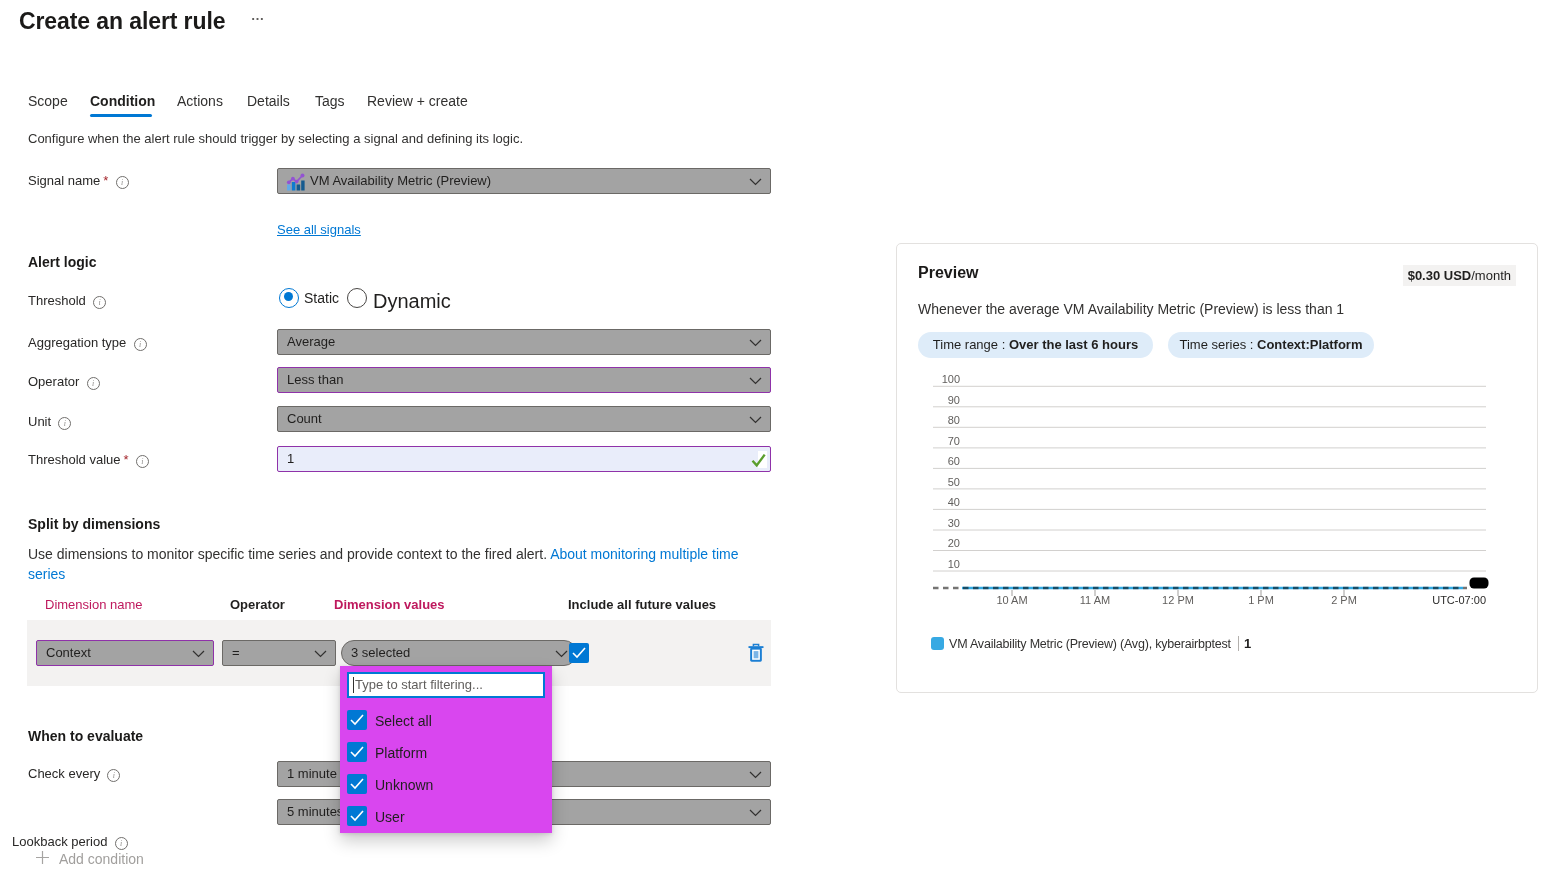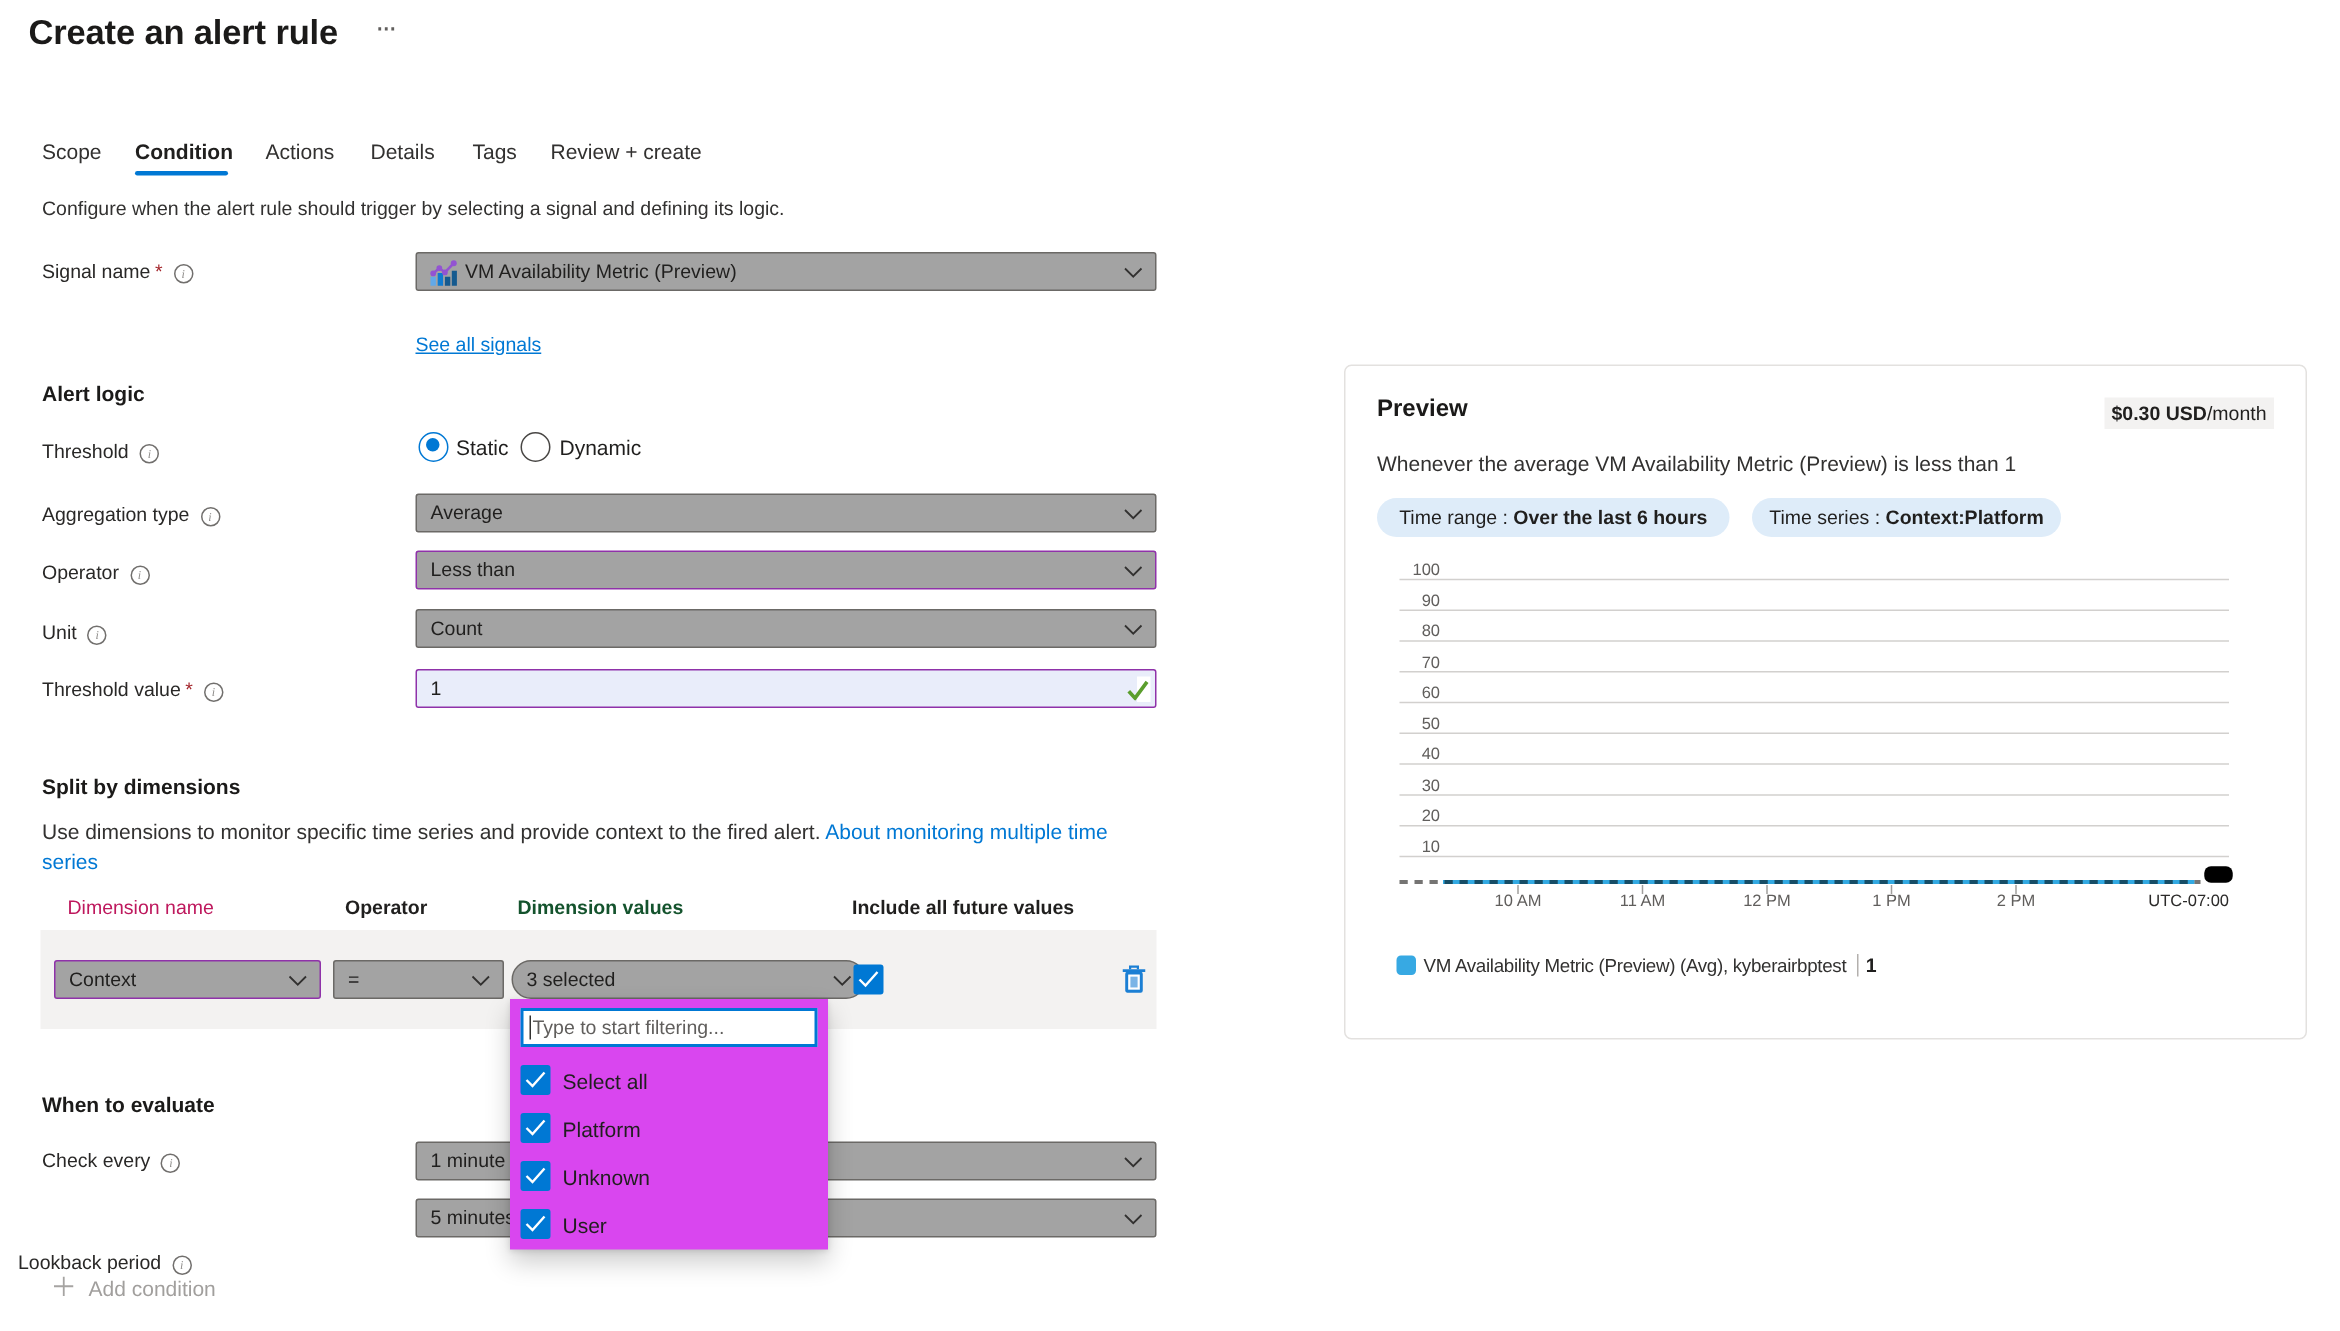--- a/index.html
+++ b/index.html
@@ -59,21 +59,21 @@
   <div class="abs" style="left:277px;top:222px;font-size:13px;"><a class="link" style="text-decoration:underline;">See all signals</a></div>
 
   <div class="h2" style="left:28px;top:254px;">Alert logic</div>
 
   <div class="lblrow" style="left:28px;top:293px;">Threshold&nbsp;&nbsp;<span class="info">i</span></div>
 
   <div class="abs" style="left:279px;top:288px;width:18px;height:18px;border:1px solid #0078d4;border-radius:50%;"></div>
   <div class="abs" style="left:284px;top:292px;width:9px;height:9px;background:#0078d4;border-radius:50%;"></div>
   <div class="abs" style="left:304px;top:290px;font-size:14px;color:#201f1e;">Static</div>
   <div class="abs" style="left:347px;top:288px;width:18px;height:18px;border:1px solid #484644;border-radius:50%;"></div>
-  <div class="abs" style="left:373px;top:290px;font-size:14px;color:#201f1e;">Dynamic</div>
+  <div class="abs" style="left:373px;top:290px;font-size:20px;color:#201f1e;">Dynamic</div>
 
   <div class="lblrow" style="left:28px;top:335px;">Aggregation type&nbsp;&nbsp;<span class="info">i</span></div>
   <div class="sel" style="left:277px;top:329px;width:494px;">Average
     <svg class="chev" width="13" height="8" viewBox="0 0 13 8">
         <path d="M1 1l5.5 5.5L12 1" fill="none" stroke="#323130" stroke-width="1.2"></path>
       </svg>
   </div>
 
   <div class="lblrow" style="left:28px;top:374px;">Operator&nbsp;&nbsp;<span class="info">i</span></div>
   <div class="sel purple" style="left:277px;top:367px;width:494px;">Less than
@@ -95,21 +95,21 @@
     <svg style="position:absolute;right:4px;top:6px;" width="15" height="14" viewBox="0 0 15 14">
         <path d="M1.5 7.8l4.2 4.6L13.7 1.6" fill="none" stroke="#5b9e2d" stroke-width="2.4"></path>
       </svg>
   </div>
 
   <div class="h2" style="left:28px;top:516px;">Split by dimensions</div>
   <div class="abs" style="left:28px;top:545px;font-size:14px;line-height:19.5px;color:#323130;white-space:nowrap;">Use dimensions to monitor specific time series and provide context to the fired alert. <a class="link">About monitoring multiple time</a><br><a class="link">series</a></div>
 
   <div class="abs" style="left:45px;top:597px;font-size:13px;font-weight:normal;color:#be185d;">Dimension name</div>
   <div class="abs" style="left:230px;top:597px;font-size:13px;font-weight:bold;color:#201f1e;">Operator</div>
-  <div class="abs" style="left:345px;top:597px;font-size:13px;font-weight:bold;color:#14532d;">Dimension values</div>
+  <div class="abs" style="left:334px;top:597px;font-size:13px;font-weight:bold;color:#be185d;">Dimension values</div>
   <div class="abs" style="left:568px;top:597px;font-size:13px;font-weight:bold;color:#201f1e;">Include all future values</div>
 
   <div class="abs" style="left:27px;top:620px;width:744px;height:66px;background:#f3f2f1;"></div>
   <div class="sel purple" style="left:36px;top:640px;width:178px;">Context
     <svg class="chev" width="13" height="8" viewBox="0 0 13 8">
         <path d="M1 1l5.5 5.5L12 1" fill="none" stroke="#323130" stroke-width="1.2"></path>
       </svg>
   </div>
   <div class="sel" style="left:222px;top:640px;width:114px;">=
     <svg class="chev" width="13" height="8" viewBox="0 0 13 8">

